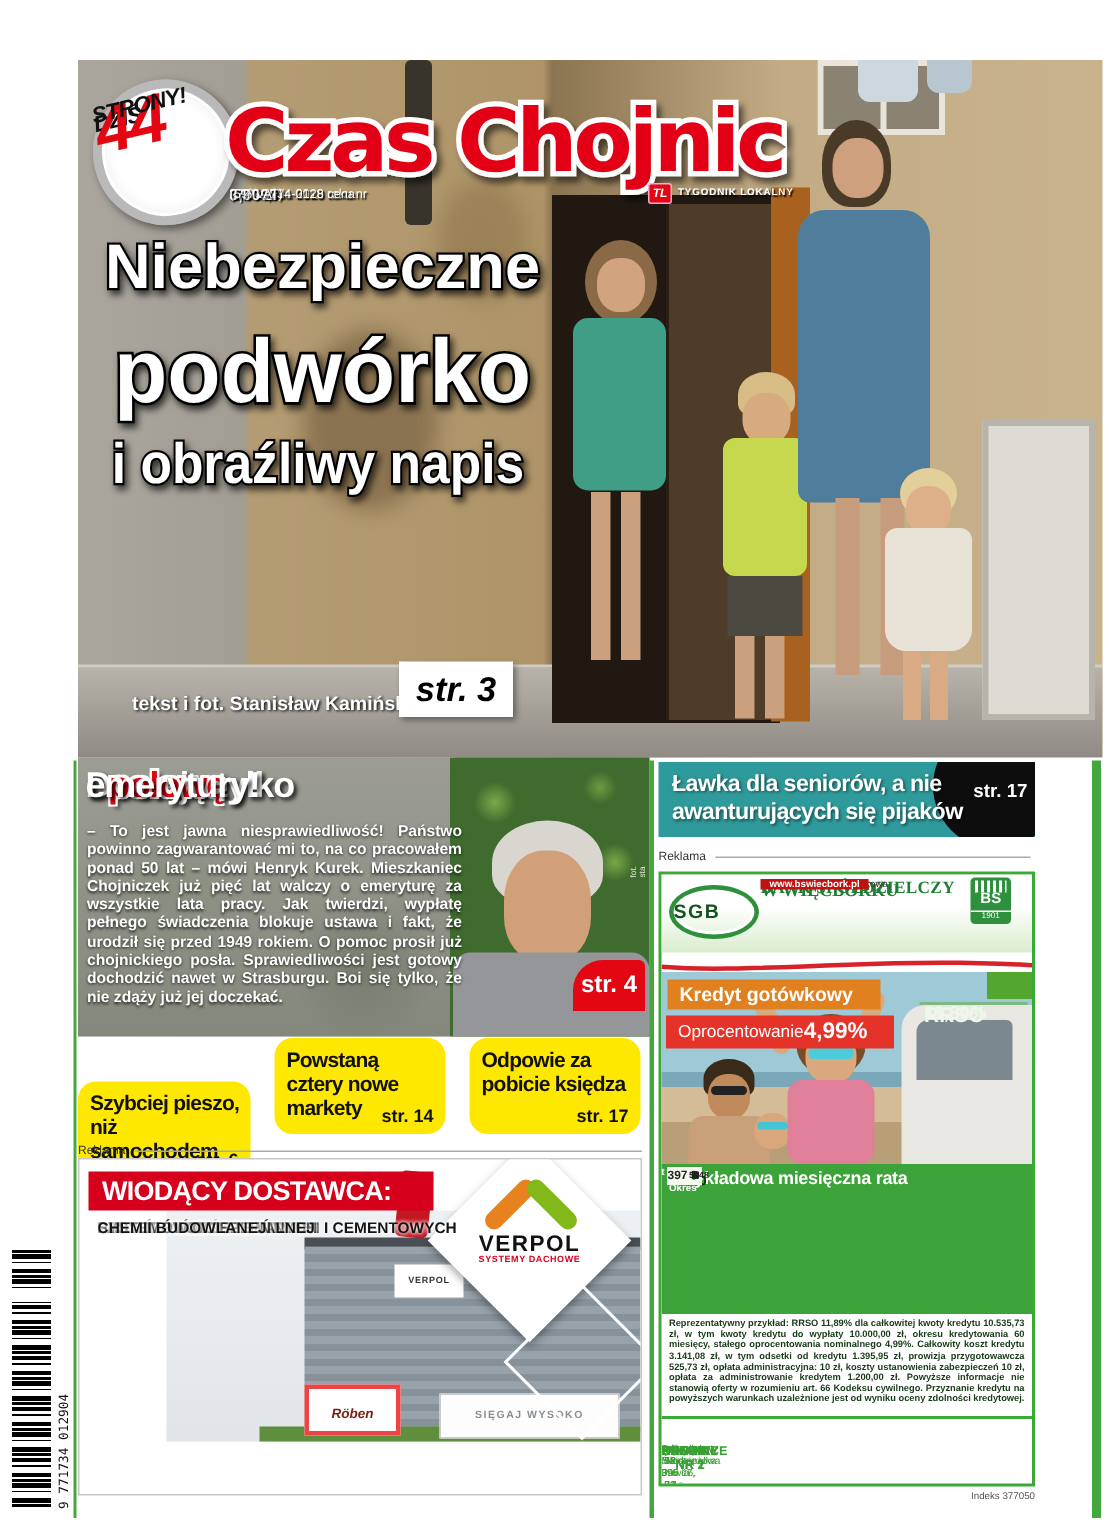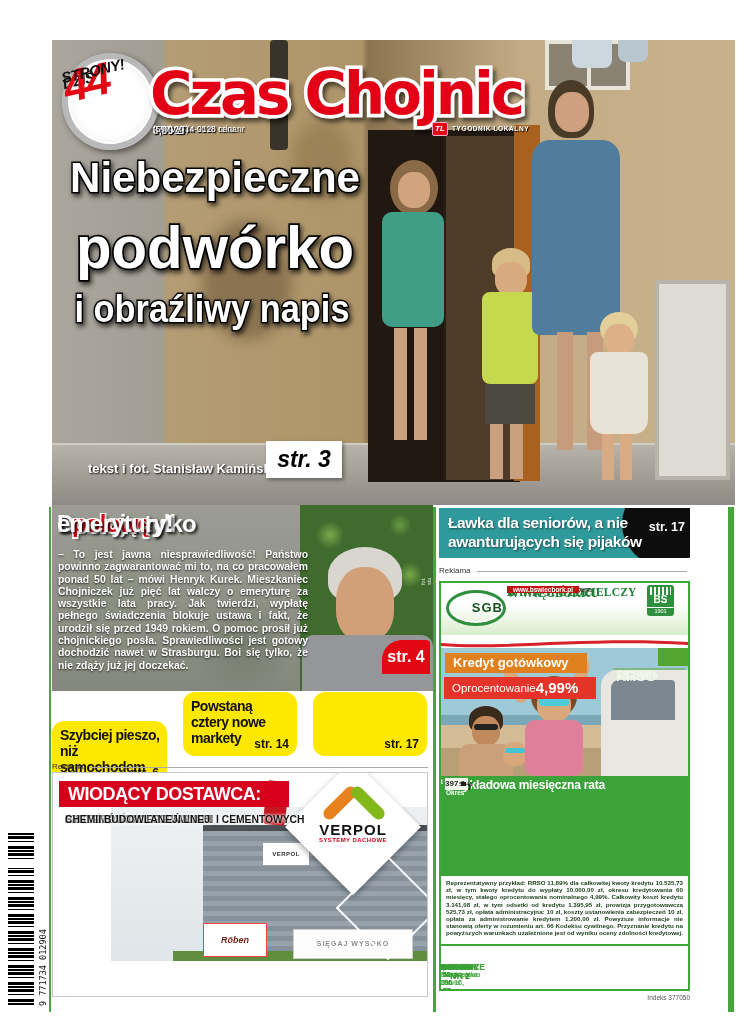--- a/index.html
+++ b/index.html
@@ -111,21 +111,21 @@
   .bench-ref{right:5px;top:12px;color:#fff;font-size:12.5px;font-weight:800;}
 
   
   .rek{color:#333;font-size:8px;}
   .rek-line{border-top:1px solid #aaa;}
 
   
   .bank-ad{left:439px;top:581px;width:251px;height:410px;border:2px solid #3aa935;background:#fff;overflow:hidden;}
   .ba-head{left:0;top:0;width:247px;height:52px;background:linear-gradient(#ffffff 40%,#d9edcc);}
   .sgb{left:5px;top:7px;width:60px;height:36px;border:3px solid #2e8f3c;border-radius:50%;
-    box-shadow:0 0 0 2px #fff inset;color:#15531f;font-size:13px;font-weight:800;text-align:right;line-height:30px;letter-spacing:1px;}
+    box-shadow:0 0 0 2px #fff inset;color:#15531f;font-size:13px;font-weight:800;text-align:left;line-height:30px;letter-spacing:1px;}
   .ba-names{left:66px;top:3px;width:140px;text-align:center;font-family:"Liberation Serif",serif;color:#1e7f35;}
   .ba-names span{position:static;display:block;}
   .bn1{font-size:11.5px;font-weight:700;letter-spacing:.2px;}
   .bn2{font-size:12px;font-weight:700;text-align:center;}
   .bgroup{font-size:6.5px;color:#333;font-family:"Liberation Sans",sans-serif;}
   .bwww{display:inline-block;background:#c11212;color:#fff;font-size:6.5px;font-weight:700;
     padding:0 6px;font-family:"Liberation Sans",sans-serif;}
   .bs-logo{left:206px;top:2px;width:27px;height:31px;background:#2e8f3c;border-radius:3px;overflow:hidden;text-align:center;}
   .bs-bars{left:3px;top:2px;width:21px;height:8px;
     background:repeating-linear-gradient(90deg,#fff 0 2px,#2e8f3c 2px 4px);}
@@ -192,21 +192,21 @@
   
   .verpol{left:52px;top:772px;width:376px;height:225px;border:1px solid #c8c8c8;background:#fff;overflow:hidden;}
   .v-sky{left:58px;top:34px;width:316px;height:154px;background:linear-gradient(#eef1f3,#dfe5e8);}
   .v-bldg{left:150px;top:58px;width:224px;height:124px;
     background:repeating-linear-gradient(180deg,#98a2aa 0 5px,#87919a 5px 10px);}
   .v-roof{left:150px;top:52px;width:224px;height:8px;background:#4a4f55;}
   .v-bldg-sign{left:210px;top:70px;width:46px;height:22px;background:#fff;color:#333;font-size:6px;
     font-weight:900;text-align:center;line-height:22px;letter-spacing:.5px;}
   .v-grass{left:120px;top:178px;width:254px;height:10px;background:#5f8f3c;}
   .v-flag{left:212px;top:8px;width:22px;height:44px;background:#c51722;border-radius:4px;transform:rotate(6deg);}
-  .v-sign1{left:150px;top:150px;width:64px;height:34px;background:#fff;border:1px solid #ef4444;
+  .v-sign1{left:150px;top:150px;width:64px;height:34px;background:#fff;border:3px solid #ef4444;
     color:#7a1e14;font-size:9px;font-weight:700;font-style:italic;text-align:center;line-height:32px;}
   .v-sign2{left:240px;top:156px;width:120px;height:30px;background:#fdfdfd;border:1px solid #ccc;
     color:#8a8f94;font-size:7px;font-weight:800;text-align:center;line-height:28px;letter-spacing:1px;}
   .v-banner{left:6px;top:8px;width:230px;height:26px;background:#d6001c;color:#fff;font-size:18px;
     font-weight:900;line-height:26px;padding-left:9px;letter-spacing:-0.5px;}
   .v-list{left:12px;top:40px;width:240px;}
   .v-item{position:static;display:block;font-size:10.3px;line-height:13.2px;font-weight:900;color:#141414;
     white-space:nowrap;text-shadow:0 0 3px #fff,0 0 3px #fff;}
   .dia1{left:252px;top:6px;width:96px;height:96px;background:#fff;transform:rotate(45deg);
     box-shadow:2px 2px 6px rgba(0,0,0,.35);}
@@ -462,20 +462,21 @@
 
   <div class="teaser t1">
     <div class="teaser-title">Szybciej pieszo, niż samochodem</div>
     <div class="teaser-ref">str. 6</div>
   </div>
   <div class="teaser t2">
     <div class="teaser-title">Powstaną cztery nowe markety</div>
     <div class="teaser-ref">str. 14</div>
   </div>
   <div class="teaser t3">
+    <div class="teaser-title">Odpowie za pobicie księdza</div>
     <div class="teaser-ref">str. 17</div>
   </div>
 
   <div class="rek" style="left:52px;top:762px;">Reklama</div>
   <div class="rek-line" style="left:90px;top:767px;width:338px;"></div>
   <div class="verpol">
     <div class="v-sky"></div>
     <div class="v-roof"></div>
     <div class="v-bldg"></div>
     <div class="v-bldg-sign">VERPOL</div>

